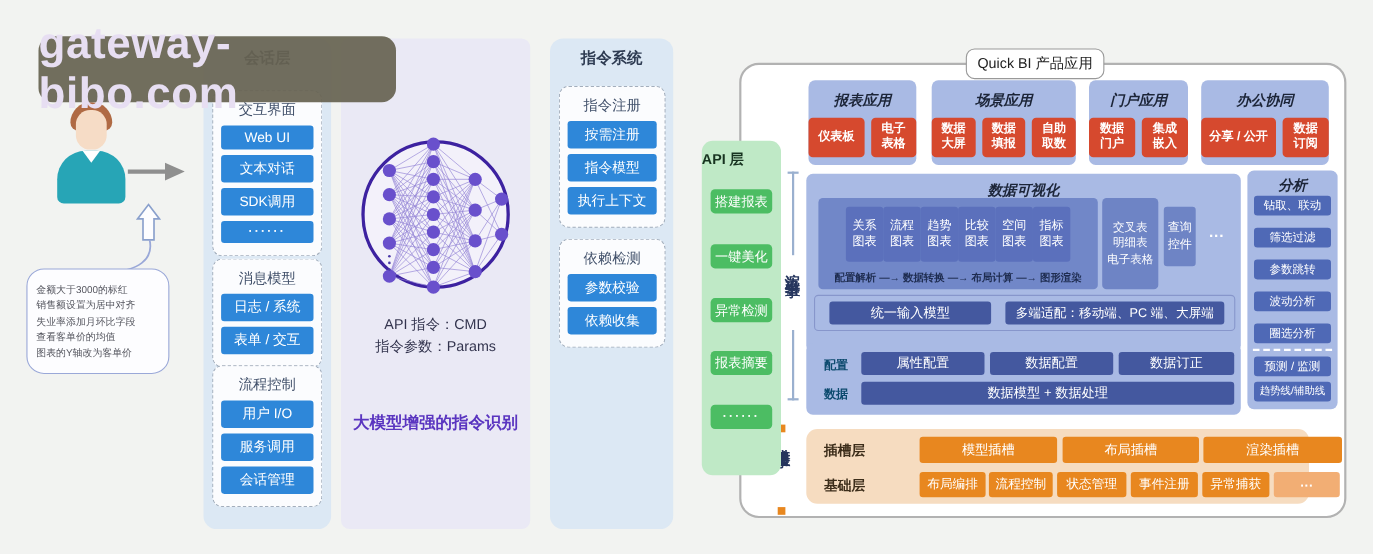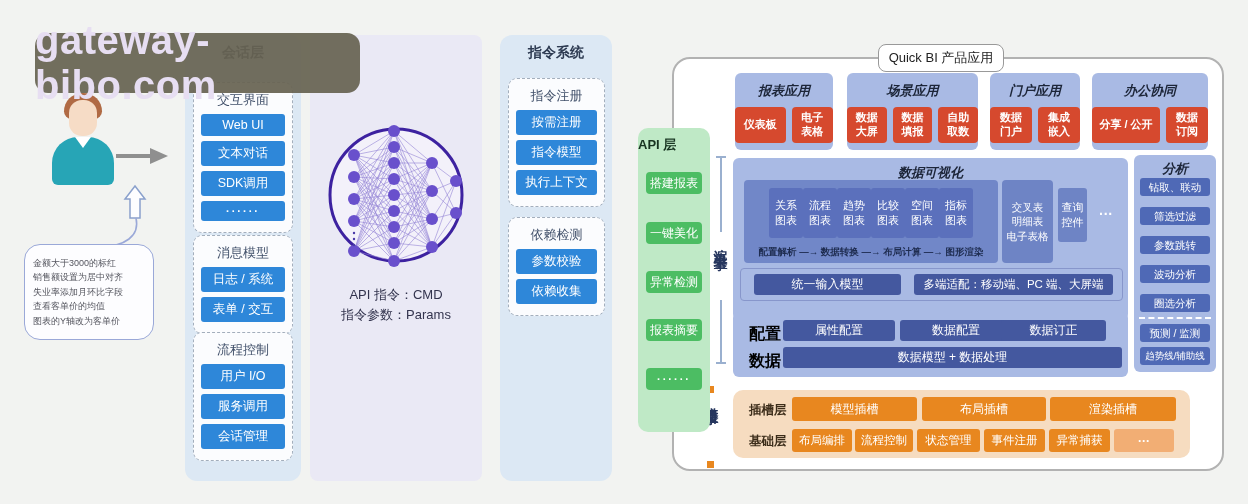--- a/index.html
+++ b/index.html
@@ -23,22 +23,22 @@
   .nl2sub{width:100%;text-align:center;color:#5a35c0;font-size:15px;font-weight:bold;}
   
   .panel{background:#ffffff;border:2px solid #b2b2b2;border-radius:18px;}
   .qtitle{background:#fff;border:1.5px solid #999;border-radius:8px;text-align:center;font-size:13px;color:#222;line-height:25px;z-index:10;}
   .appbox{background:#a9bae4;border-radius:6px;text-align:center;}
   .atitle{font-size:13px;font-weight:bold;color:#1c2538;margin:9px 0 7px;font-style:italic;}
   .tiles{display:flex;justify-content:center;gap:6px;align-items:stretch;}
   .tile-red{background:#d6492e;color:#fff;font-size:11px;font-weight:bold;border-radius:4px;white-space:pre-line;display:flex;align-items:center;justify-content:center;padding:2px 5px;line-height:1.25;min-height:32px;}
   .tile-blue{background:#5b70bc;color:#fff;font-size:11px;border-radius:3px;white-space:pre-line;display:flex;align-items:center;justify-content:center;line-height:1.35;text-align:center;}
   .tile-deep{background:#44589f;color:#fff;font-size:12px;border-radius:3px;display:flex;align-items:center;justify-content:center;position:absolute;}
-  .tile-orange{background:#e8871f;color:#fff;font-size:12px;border-radius:3px;display:flex;align-items:center;justify-content:center;position:absolute;}
-  .rowlabel{position:absolute;font-weight:bold;font-size:16px;color:#000000;}
+  .tile-orange{background:#e8871f;color:#fff;font-size:12px;border-radius:3px;display:flex;align-items:center;justify-content:center;position:absolute;margin-left:44px;}
+  .rowlabel{position:absolute;font-weight:bold;font-size:11px;color:#0c4a6e;}
   .vlabel{writing-mode:vertical-rl;text-orientation:upright;font-weight:bold;color:#26365e;font-size:14px;letter-spacing:3px;}
   .gchip{background:#4cbd63;color:#fff;font-size:12px;border-radius:4px;text-align:center;position:absolute;left:8px;width:56px;height:22px;line-height:22px;}
   .achip{background:#4f69b6;color:#fff;font-size:10.5px;border-radius:3px;height:18px;line-height:18px;text-align:center;position:absolute;left:6px;width:70px;}
   .bracket{background:#9ab0cf;position:absolute;}
   .osq{background:#e8871f;position:absolute;width:7px;height:7px;}
   .watermark{
     background:rgba(103,99,82,0.93);border-radius:13px;z-index:40;
     display:flex;align-items:center;justify-content:center;
     color:#e7def2;font-size:40px;font-weight:600;letter-spacing:0.5px;
   }
@@ -212,20 +212,21 @@
       <circle cx="106" cy="114" r="6" fill="#6950cc"></circle>
       <circle cx="106" cy="142" r="6" fill="#6950cc"></circle>
       <circle cx="130" cy="76" r="6" fill="#6950cc"></circle>
       <circle cx="130" cy="108" r="6" fill="#6950cc"></circle>
       <circle cx="28" cy="128" r="1.2" fill="#4a3aa8"></circle>
       <circle cx="28" cy="134" r="1.2" fill="#4a3aa8"></circle>
       <circle cx="28" cy="140" r="1.2" fill="#4a3aa8"></circle>
     </svg>
   <div class="abs ctext" style="top:251px">API 指令：CMD</div>
   <div class="abs ctext" style="top:271px">指令参数：Params</div>
+  <div class="abs nl2sub" style="top:340px">大模型增强的指令识别</div>
 </div>
 
 <div class="abs col" style="left:500px;top:35px;width:112px;height:446px">
   <div class="col-title">指令系统</div>
 
   <div class="sec" style="left:8px;top:43px;width:87px">
     <div class="sec-title">指令注册</div>
     <div class="chip">按需注册</div>
     <div class="chip">指令模型</div>
     <div class="chip">执行上下文</div>
@@ -329,21 +330,21 @@
   <div class="abs" style="left:7px;top:110px;width:381px;height:31px;border:1.5px solid #8796cb;border-radius:4px">
     <div class="tile-deep" style="left:13px;top:5px;width:147px;height:21px">统一输入模型</div>
     <div class="tile-deep" style="left:173px;top:5px;width:199px;height:21px;font-size:11.5px">多端适配：移动端、PC 端、大屏端</div>
   </div>
 </div>
 
 <div class="abs appbox" style="left:733px;top:312px;width:395px;height:65px">
   <div class="rowlabel" style="left:16px;top:12px">配置</div>
   <div class="tile-deep" style="left:50px;top:8px;width:112px;height:21px">属性配置</div>
   <div class="tile-deep" style="left:167px;top:8px;width:112px;height:21px">数据配置</div>
-  <div class="tile-deep" style="left:268px;top:8px;width:105px;height:21px">数据订正</div>
+  <div class="tile-deep" style="left:284px;top:8px;width:105px;height:21px">数据订正</div>
   <div class="rowlabel" style="left:16px;top:39px">数据</div>
   <div class="tile-deep" style="left:50px;top:35px;width:339px;height:21px">数据模型 + 数据处理</div>
 </div>
 
 <div class="abs appbox" style="left:1134px;top:155px;width:82px;height:217px">
   <div class="atitle" style="margin:5px 0 0">分析</div>
   <div class="achip" style="top:23px">钻取、联动</div>
   <div class="achip" style="top:52px">筛选过滤</div>
   <div class="achip" style="top:81px">参数跳转</div>
   <div class="achip" style="top:110px">波动分析</div>

